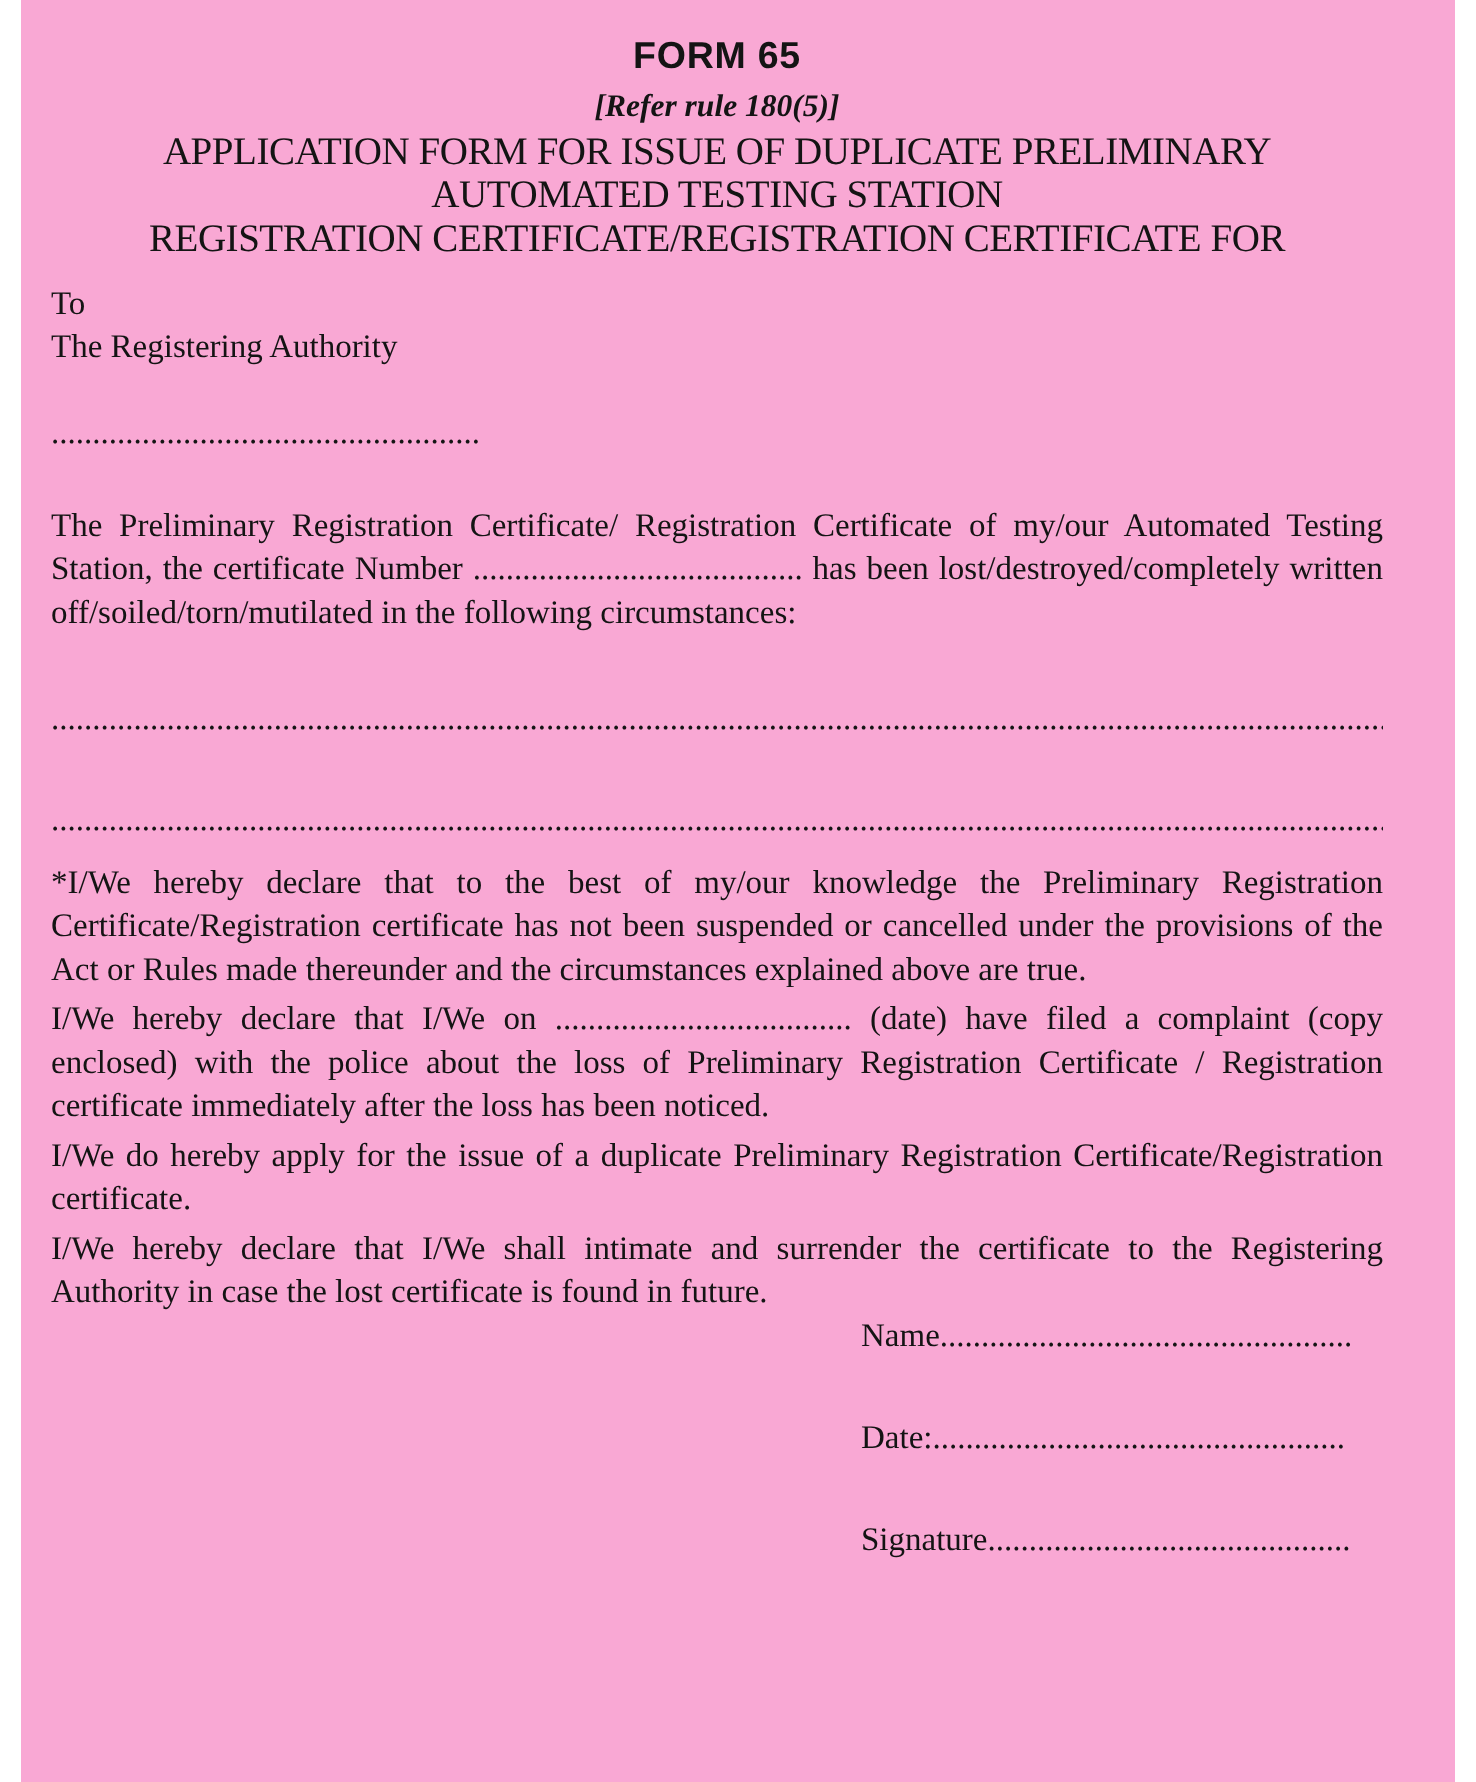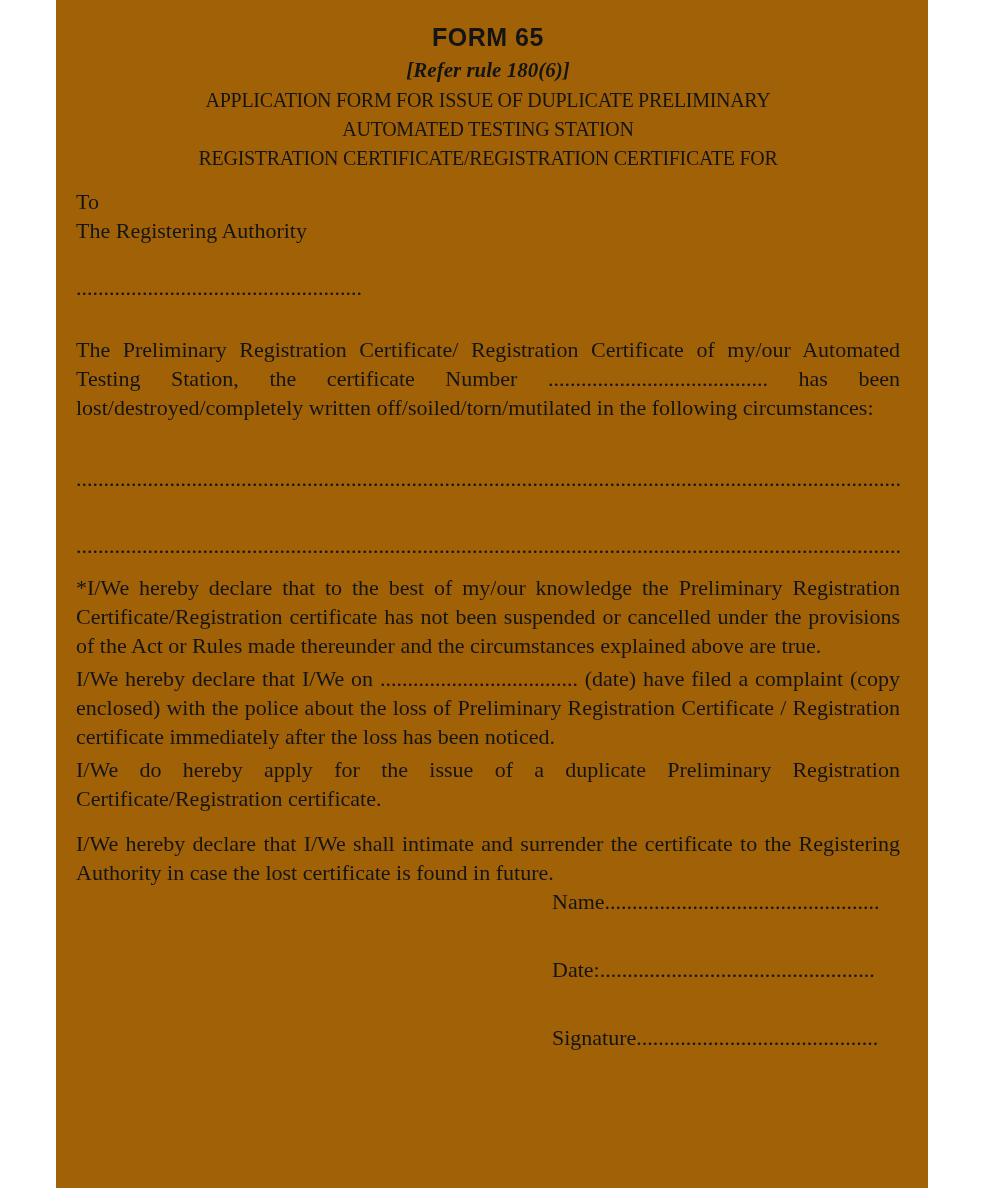--- a/index.html
+++ b/index.html
@@ -1,23 +1,23 @@
 <!DOCTYPE html>
 <html><head>
 <meta charset="utf-8">
 <style>
   html, body { margin: 0; padding: 0; background: #ffffff; }
   .page {
     position: relative;
-    width: 872px;
+    width: 956px;
     height: 1188px;
     box-sizing: border-box;
     margin: 0 auto;
-    padding: 22px 28px 0 20px;
-    background: #a16207;
+    padding: 22px 48px 0 20px;
+    background: #f9a8d4;
     color: #141414;
     font-family: "Liberation Serif", serif;
     font-size: 22px;
     line-height: 29px;
   }
   .form-number {
     text-align: center;
     font-family: "Liberation Sans", sans-serif;
     font-weight: 700;
     font-size: 25px;
@@ -27,21 +27,21 @@
   .rule-ref {
     text-align: center;
     font-weight: 700;
     font-style: italic;
     font-size: 21px;
     line-height: 28px;
     margin-top: 4px;
   }
   .form-title {
     text-align: center;
-    font-size: 20px;
+    font-size: 26px;
     line-height: 29px;
     margin-top: 2px;
     letter-spacing: -0.3px;
   }
   .addressee { margin-top: 14px; }
   .addressee-line { line-height: 29px; }
   .address-blank {
     margin-top: 28px;
     white-space: nowrap;
     overflow: hidden;
@@ -54,42 +54,42 @@
   .dotline {
     white-space: nowrap;
     overflow: hidden;
     height: 29px;
   }
   .dotline-1 { margin-top: 42px; }
   .dotline-2 { margin-top: 38px; }
   .para-knowledge { margin-top: 13px; }
   .para-apply { margin-top: 4px; }
   .para-complaint { margin-top: 4px; }
-  .para-surrender { margin-top: 16px; }
+  .para-surrender { margin-top: 4px; }
   .blank { white-space: nowrap; }
   .signature-block {
     margin-left: auto;
     margin-right: 0;
     width: 348px;
   }
   .sig-row {
     white-space: nowrap;
     overflow: hidden;
     height: 29px;
     margin-bottom: 39px;
   }
 </style>
 </head>
 <body>
 
 <div class="page">
 
   <div class="form-number">FORM 65</div>
 
-  <div class="rule-ref">[Refer rule 180(6)]</div>
+  <div class="rule-ref">[Refer rule 180(5)]</div>
 
   <div class="form-title">
     <div>APPLICATION FORM FOR ISSUE OF DUPLICATE PRELIMINARY</div>
     <div>AUTOMATED TESTING STATION</div>
     <div>REGISTRATION CERTIFICATE/REGISTRATION CERTIFICATE FOR</div>
   </div>
 
   <div class="addressee">
     <div class="addressee-line">To</div>
     <div class="addressee-line">The Registering Authority</div>

